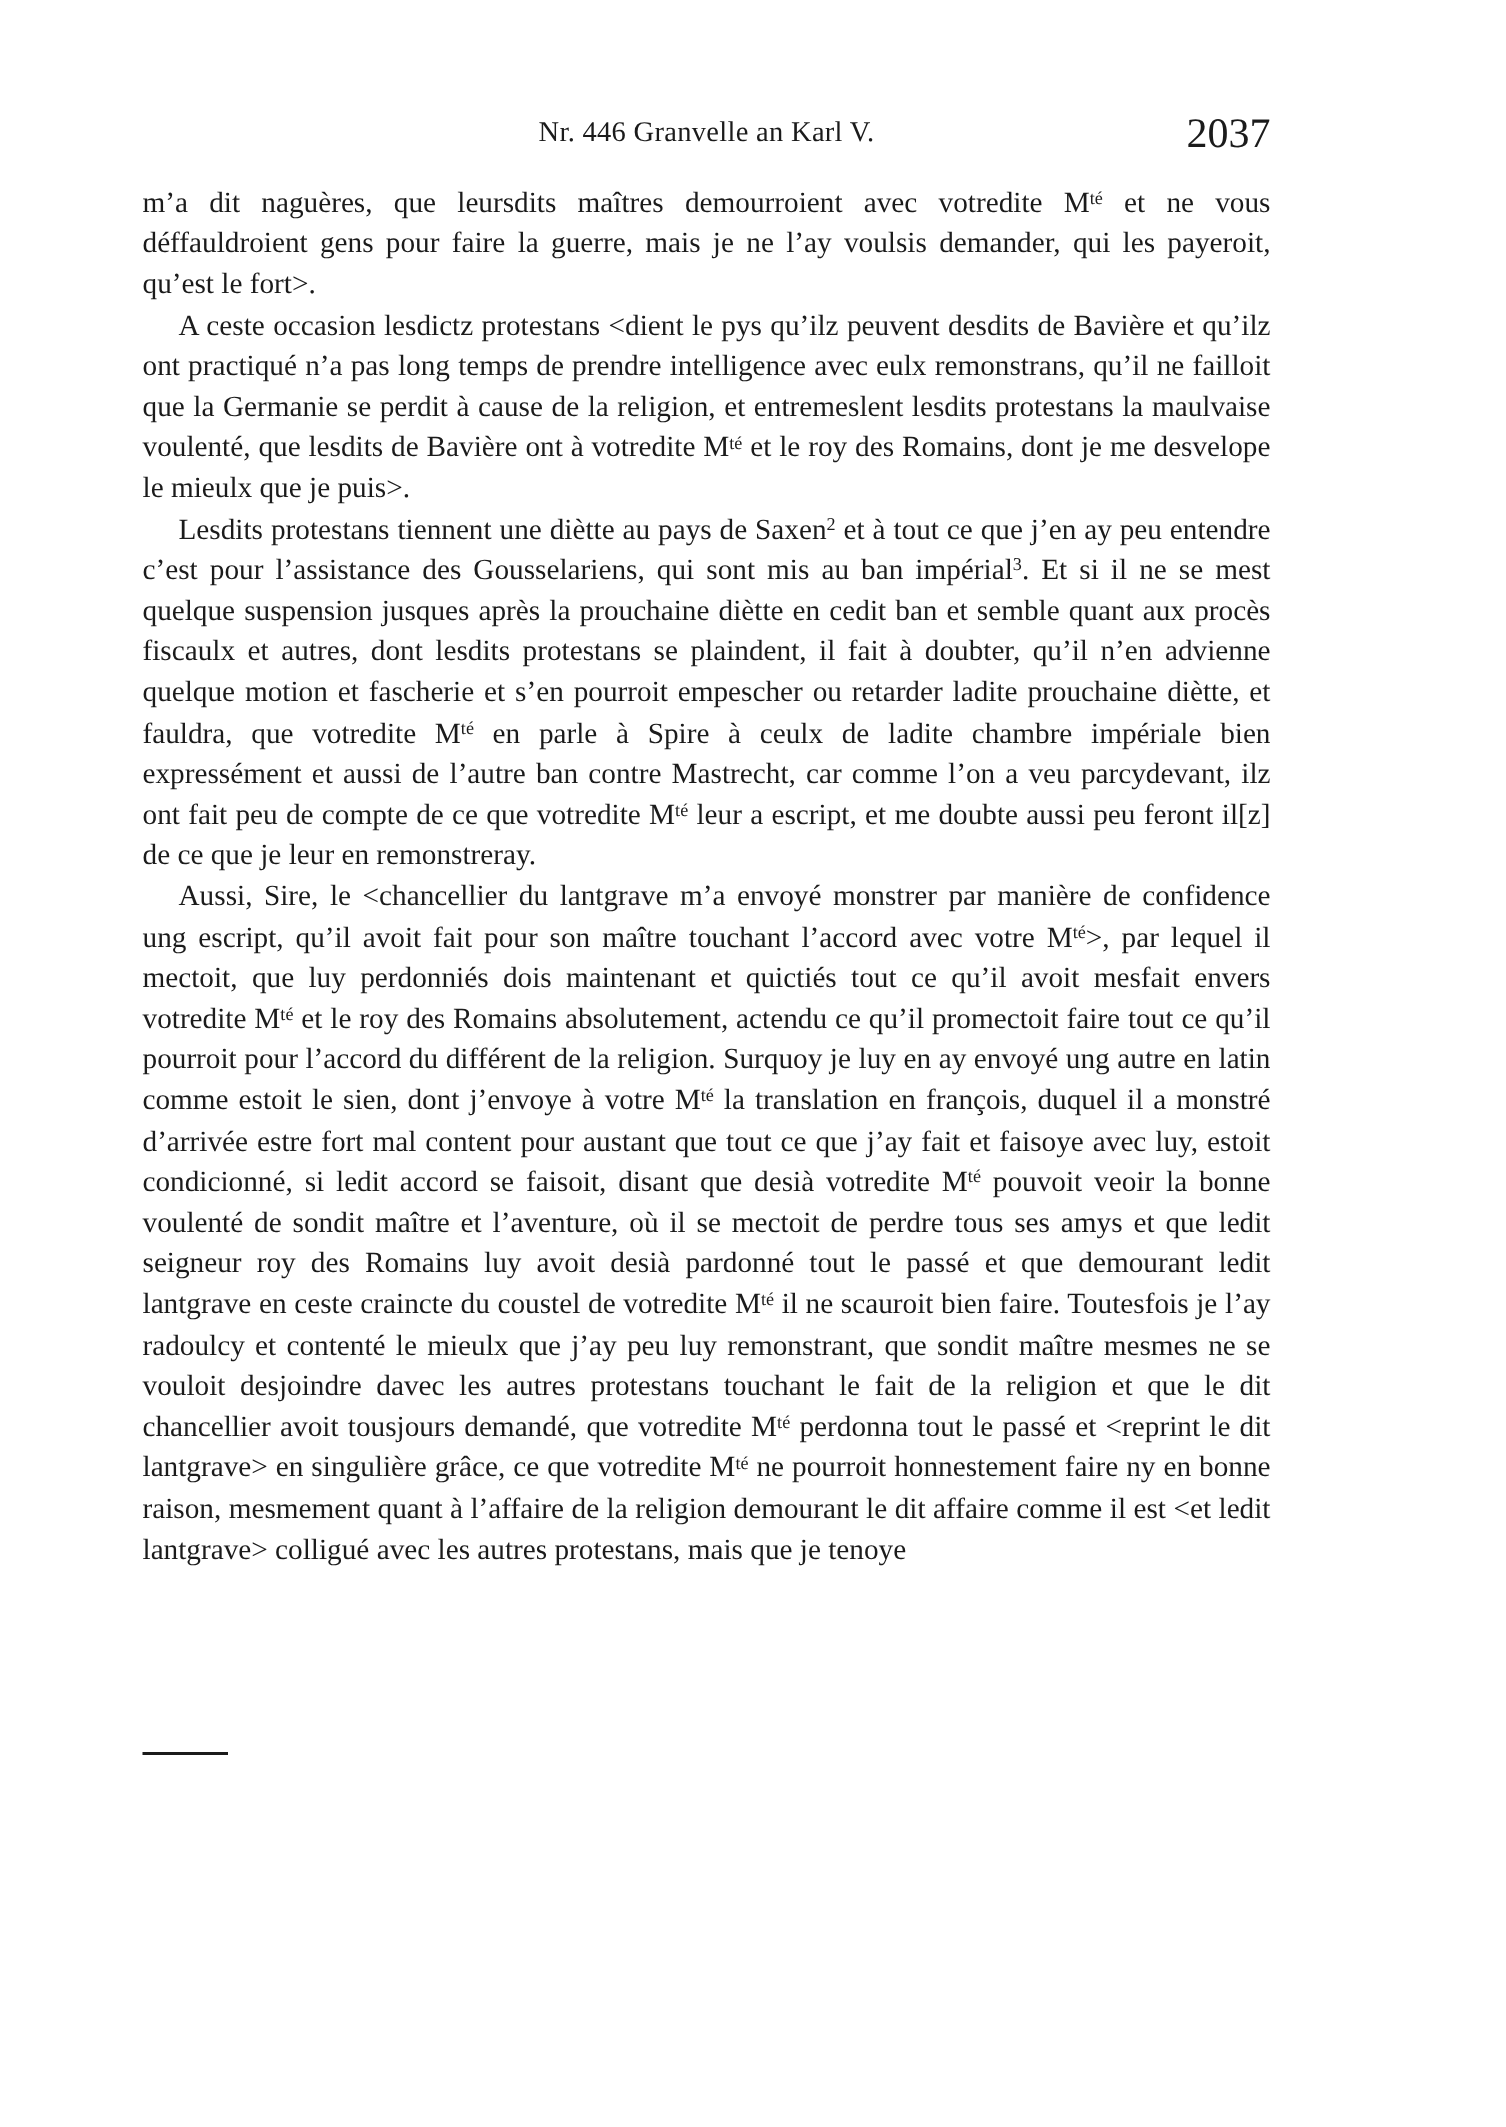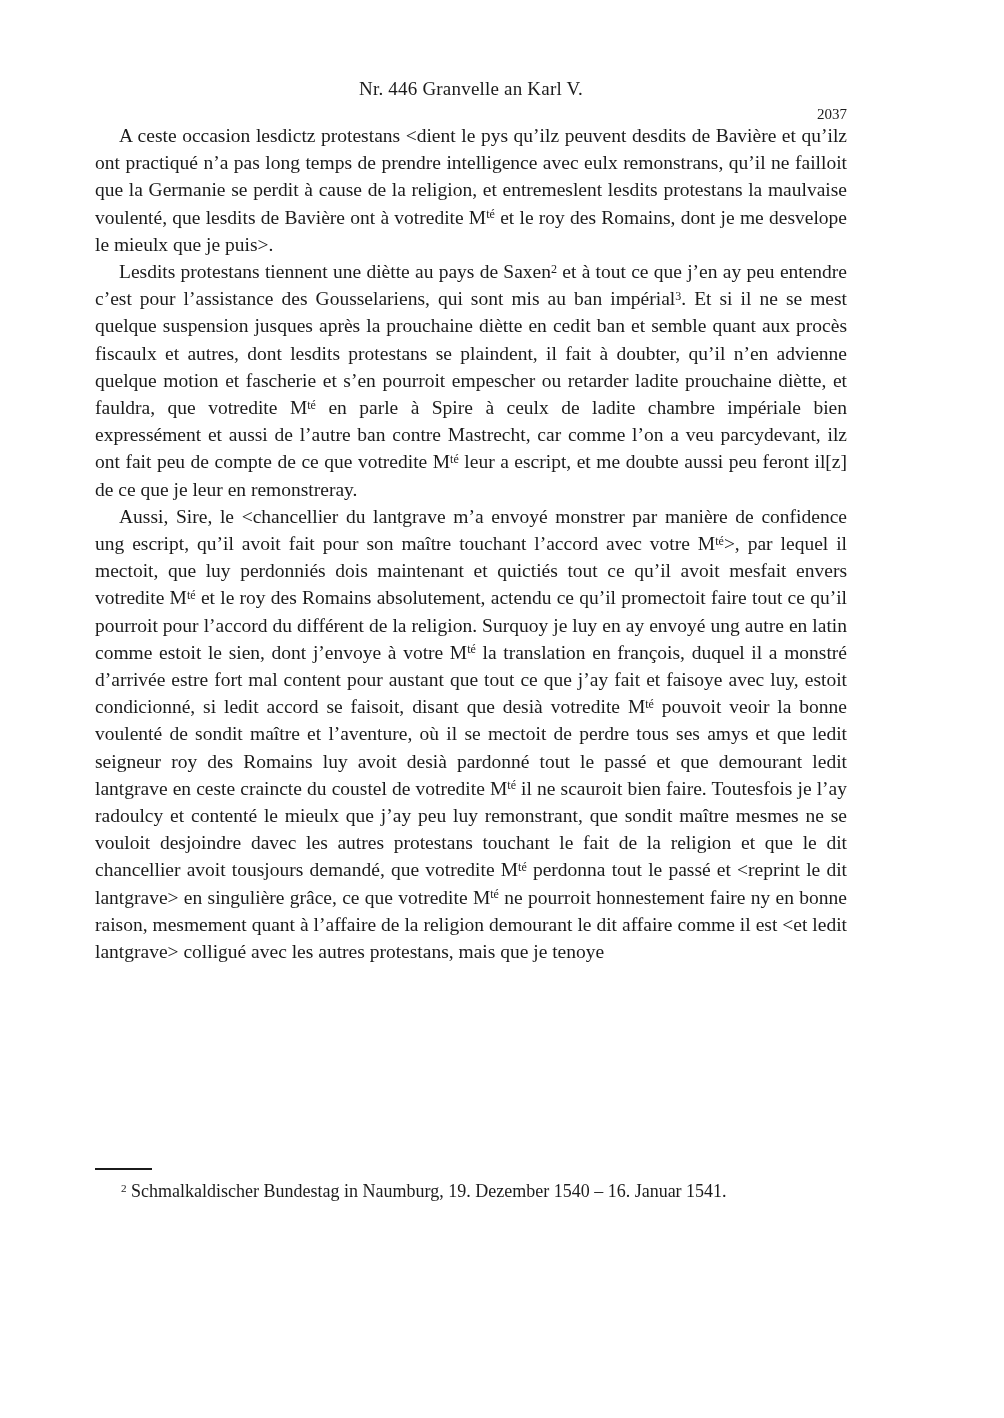--- a/index.html
+++ b/index.html
@@ -28,22 +28,21 @@
   }
   .running-title {
     text-align: center;
     letter-spacing: 0.2px;
     font-family: Liberation Serif, serif;
   }
   .page-number {
     position: absolute;
     right: 0;
     top: -4px;
-    font-size: 15px;
-    margin-top: 32px;
+    font-size: 28px;
   }
   .body-text {
     margin-top: 14px;
     font-size: 19.5px;
     line-height: 27.2px;
     text-align: justify;
     hyphens: none;
   }
   .para { text-indent: 0; }
   .para.indent { text-indent: 24px; }
@@ -85,26 +84,26 @@
 
 <div class="page">
   <div class="content">
 
     <div class="header">
       <div class="running-title">Nr. 446 Granvelle an Karl V.</div>
       <div class="page-number">2037</div>
     </div>
 
     <div class="body-text">
+        <p class="para"><span class="">m’a dit naguères, que leursdits maîtres demourroient avec votredite M</span><sup class="sup">té</sup><span class=""> et ne vous déffauldroient gens pour faire la guerre, mais je ne l’ay voulsis demander, qui les payeroit, qu’est le fort&gt;.</span></p>
         <p class="para indent"><span class="">A ceste occasion lesdictz protestans &lt;dient le pys qu’ilz peuvent desdits de Bavière et qu’ilz ont practiqué n’a pas long temps de prendre intelligence avec eulx remonstrans, qu’il ne failloit que la Germanie se perdit à cause de la religion, et entremeslent lesdits protestans la maulvaise voulenté, que lesdits de Bavière ont à votredite M</span><sup class="sup">té</sup><span class=""> et le roy des Romains, dont je me desvelope le mieulx que je puis&gt;.</span></p>
         <p class="para indent"><span class="">Lesdits protestans tiennent une diètte au pays de Saxen</span><sup class="sup">2</sup><span class=""> et à tout ce que j’en ay peu entendre c’est pour l’assistance des </span><span class="it">Gousselariens,</span><span class=""> qui sont mis au ban impérial</span><sup class="sup">3</sup><span class="">. Et si il ne se mest quelque suspension jusques après la prouchaine diètte en cedit ban et semble quant aux procès fiscaulx et autres, dont lesdits protestans se plaindent, il fait à doubter, qu’il n’en advienne quelque motion et fascherie et s’en pourroit empescher ou retarder ladite prouchaine diètte, et fauldra, que votredite M</span><sup class="sup">té</sup><span class=""> en parle à Spire à ceulx de ladite chambre impériale bien expressément et aussi de l’autre ban contre Mastrecht, car comme l’on a veu parcydevant, ilz ont fait peu de compte de ce que votredite M</span><sup class="sup">té</sup><span class=""> leur a escript, et me doubte aussi peu feront il</span><span class="it">[z]</span><span class=""> de ce que je leur en remonstreray.</span></p>
         <p class="para indent"><span class="">Aussi, Sire, le &lt;chancellier du lantgrave m’a envoyé monstrer par manière de confidence ung escript, qu’il avoit fait pour son maître touchant l’accord avec votre M</span><sup class="sup">té</sup><span class="">&gt;, par lequel il mectoit, que luy perdonniés dois maintenant et quictiés tout ce qu’il avoit mesfait envers votredite M</span><sup class="sup">té</sup><span class=""> et le roy des Romains absolutement, actendu ce qu’il promectoit faire tout ce qu’il pourroit pour l’accord du différent de la religion. Surquoy je luy en ay envoyé ung autre en latin comme estoit le sien, dont j’envoye à votre M</span><sup class="sup">té</sup><span class=""> la translation en françois, duquel il a monstré d’arrivée estre fort mal content pour austant que tout ce que j’ay fait et faisoye avec luy, estoit condicionné, si ledit accord se faisoit, disant que desià votredite M</span><sup class="sup">té</sup><span class=""> pouvoit veoir la bonne voulenté de sondit maître et l’aventure, où il se mectoit de perdre tous ses amys et que ledit seigneur roy des Romains luy avoit desià pardonné tout le passé et que demourant ledit lantgrave en ceste craincte du coustel de votredite M</span><sup class="sup">té</sup><span class=""> il ne scauroit bien faire. Toutesfois je l’ay radoulcy et contenté le mieulx que j’ay peu luy remonstrant, que sondit maître mesmes ne se vouloit desjoindre davec les autres protestans touchant le fait de la religion et que le dit chancellier avoit tousjours demandé, que votredite M</span><sup class="sup">té</sup><span class=""> perdonna tout le passé et &lt;reprint le dit lantgrave&gt; en singulière grâce, ce que votredite M</span><sup class="sup">té</sup><span class=""> ne pourroit honnestement faire ny en bonne raison, mesmement quant à l’affaire de la religion demourant le dit affaire comme il est &lt;et ledit lantgrave&gt; colligué avec les autres protestans, mais que je tenoye</span></p>
       </div>
 
   </div>
 
   <div class="footnote-section">
     <div class="fn-rule"></div>
     <div>
-        <p class="footnote"><sup class="fn-marker">2</sup><span class="it">&nbsp;Schmalkaldischer Bundestag in Naumburg, 19. Dezember 1540 – 16. Januar 1541.</span></p>
       </div>
   </div>
 </div>
 
 </body></html>

